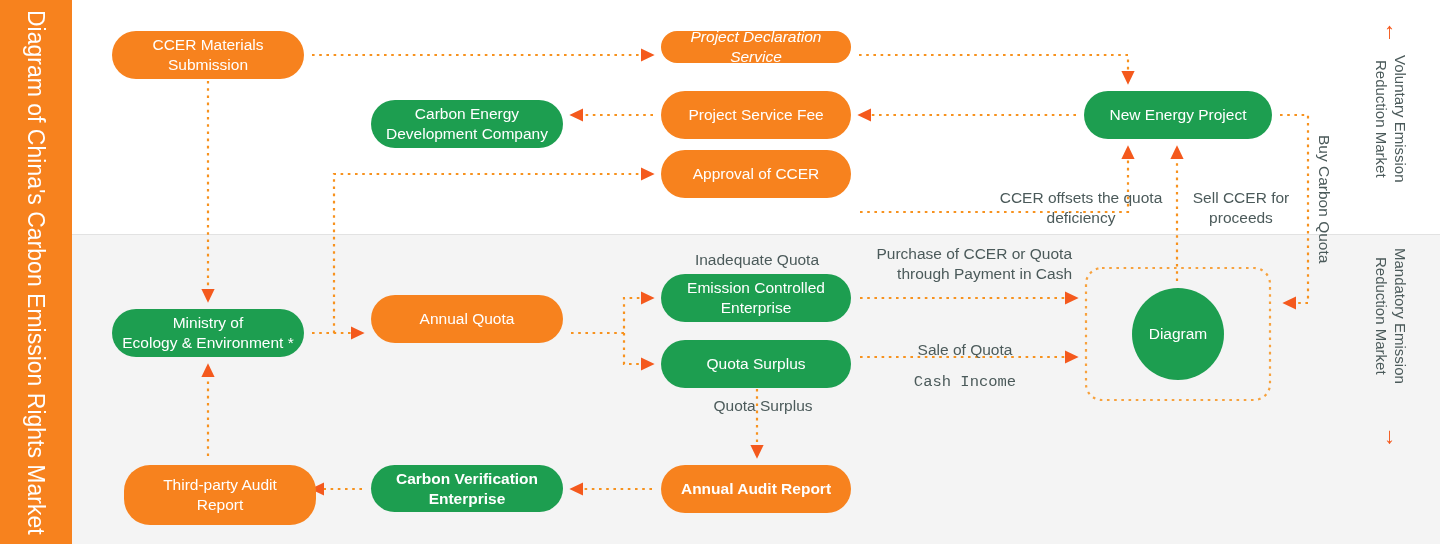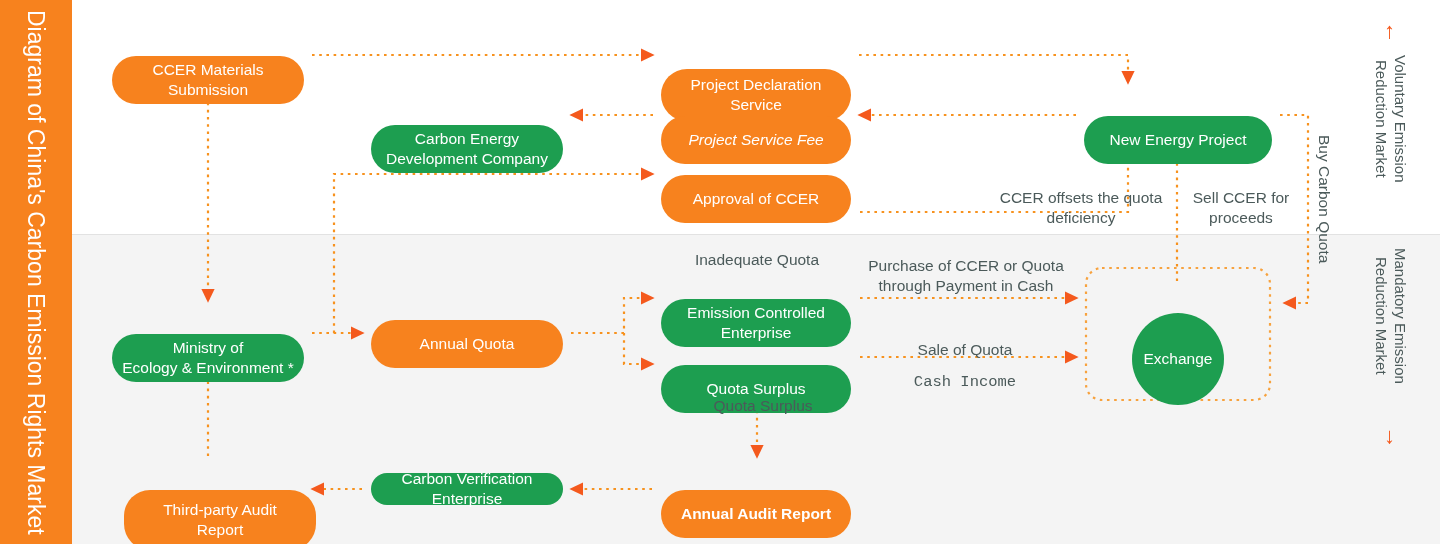--- a/index.html
+++ b/index.html
@@ -17,21 +17,21 @@
     transform-origin:0 0;transform:rotate(90deg) translateY(-72px);
     display:flex;align-items:center;justify-content:flex-start;
     color:#ffffff;font-size:23px;line-height:30px;font-weight:400;
     padding-left:10px;box-sizing:border-box;
     writing-mode:horizontal-tb;
   }
 
   
   .node{position:absolute;display:flex;align-items:center;justify-content:center;
         text-align:center;color:#fff;border-radius:26px;box-sizing:border-box;
-        font-size:15.5px;line-height:20px;padding:4px 10px;margin-top:25px;}
+        font-size:15.5px;line-height:20px;padding:4px 10px;}
   .node.orange{background:#f7821e;}
   .node.green{background:#1d9e50;}
   .node.circle{border-radius:50%;}
 
   
   .lbl{position:absolute;color:#4b5a5a;font-size:15.5px;line-height:20px;text-align:center;}
   .lbl.vert{writing-mode:vertical-rl;text-orientation:mixed;}
 
   
   .mktlabel{position:absolute;color:#4b5a5a;font-size:15px;line-height:19px;
@@ -94,41 +94,41 @@
       <path d="M362,489 L313,489"></path>
 
       <path d="M208,456 L208,366"></path>
     </g>
 
     <rect x="1086" y="268" width="184" height="132" rx="16" ry="16" fill="none" stroke="#f7a23e" stroke-width="2.2" stroke-dasharray="2.6 4.6"></rect>
   </svg>
 
   <div id="node-layer">
       <div class="node orange" style="left: 112px; top: 31px; width: 192px; height: 48px;">CCER Materials<br>Submission</div>
-      <div class="node orange" style="left: 661px; top: 44px; width: 190px; height: 52px;">Project Declaration<br>Service</div>
+      <div class="node orange" style="left: 661px; top: 31px; width: 190px; height: 32px; font-style: italic;">Project Declaration<br>Service</div>
       <div class="node green" style="left: 371px; top: 100px; width: 192px; height: 48px;">Carbon Energy<br>Development Company</div>
-      <div class="node orange" style="left: 661px; top: 91px; width: 190px; height: 48px; font-style: italic;">Project Service Fee</div>
+      <div class="node orange" style="left: 661px; top: 91px; width: 190px; height: 48px;">Project Service Fee</div>
       <div class="node green" style="left: 1084px; top: 91px; width: 188px; height: 48px;">New Energy Project</div>
       <div class="node orange" style="left: 661px; top: 150px; width: 190px; height: 48px;">Approval of CCER</div>
       <div class="node green" style="left: 112px; top: 309px; width: 192px; height: 48px;">Ministry of<br>Ecology &amp; Environment *</div>
       <div class="node orange" style="left: 371px; top: 295px; width: 192px; height: 48px;">Annual Quota</div>
       <div class="node green" style="left: 661px; top: 274px; width: 190px; height: 48px;">Emission Controlled<br>Enterprise</div>
       <div class="node green" style="left: 661px; top: 340px; width: 190px; height: 48px;">Quota Surplus</div>
-      <div class="node green circle" style="left: 1132px; top: 288px; width: 92px; height: 92px;">Exchange</div>
+      <div class="node green circle" style="left: 1132px; top: 288px; width: 92px; height: 92px;">Diagram</div>
       <div class="node orange" style="left: 124px; top: 465px; width: 192px; height: 60px;">Third-party Audit<br>Report</div>
-      <div class="node green" style="left: 371px; top: 448px; width: 192px; height: 32px;">Carbon Verification<br>Enterprise</div>
+      <div class="node green" style="left: 371px; top: 465px; width: 192px; height: 47px; font-weight: bold;">Carbon Verification<br>Enterprise</div>
       <div class="node orange" style="left: 661px; top: 465px; width: 190px; height: 48px; font-weight: bold;">Annual Audit Report</div>
     </div>
 
   <div id="label-layer">
       <div class="lbl" style="left: 995px; top: 188px; width: 172px;">CCER offsets the quota<br>deficiency</div>
       <div class="lbl" style="left: 1185px; top: 188px; width: 112px;">Sell CCER for<br>proceeds</div>
       <div class="lbl vert" style="left: 1314px; top: 135px;">Buy Carbon Quota</div>
       <div class="lbl" style="left: 672px; top: 250px; width: 170px;">Inadequate Quota</div>
-      <div class="lbl" style="left: 860px; top: 256px; width: 212px;">Purchase of CCER or Quota<br>through Payment in Cash</div>
+      <div class="lbl" style="left: 860px; top: 244px; width: 212px; text-align: right;">Purchase of CCER or Quota<br>through Payment in Cash</div>
       <div class="lbl" style="left: 895px; top: 340px; width: 140px;">Sale of Quota</div>
       <div class="lbl" style="left: 895px; top: 372px; width: 140px; font-family: Liberation Mono, monospace;">Cash Income</div>
       <div class="lbl" style="left: 686px; top: 396px; width: 154px;">Quota Surplus</div>
     </div>
 
   <div id="market-layer">
       <div class="mktlabel" style="left: 1372px; top: 55px;">Voluntary Emission<br>Reduction Market</div>
       <div class="arrowglyph" style="left: 1384px; top: 20px;">↑</div>
       <div class="mktlabel" style="left: 1372px; top: 248px;">Mandatory Emission<br>Reduction Market</div>
       <div class="arrowglyph" style="left: 1384px; top: 425px;">↓</div>

